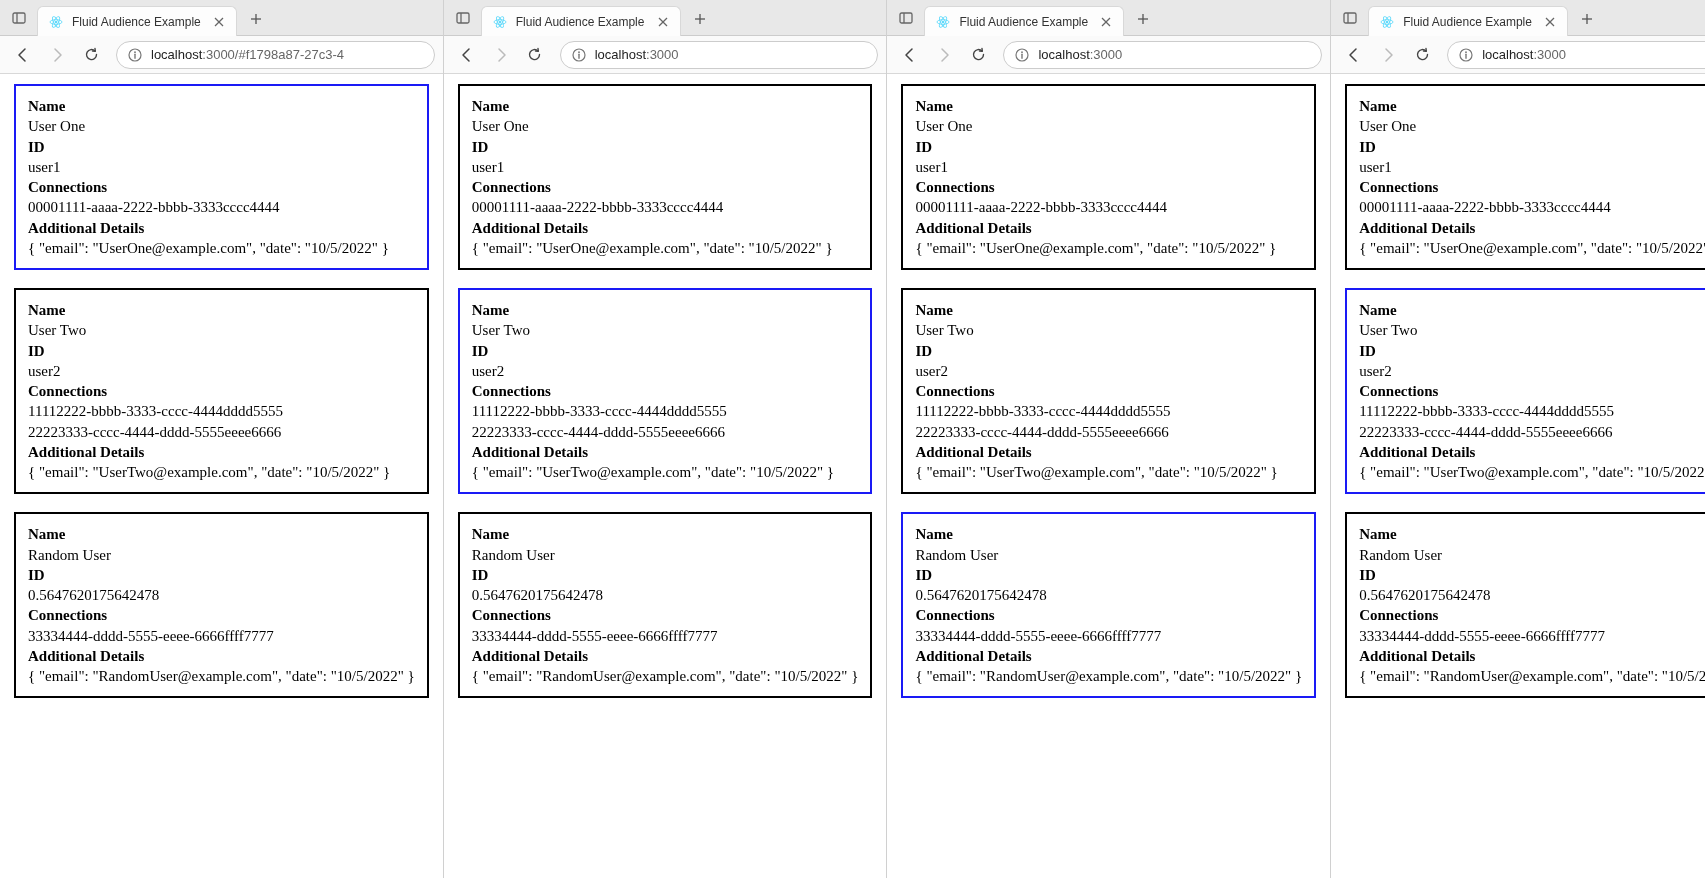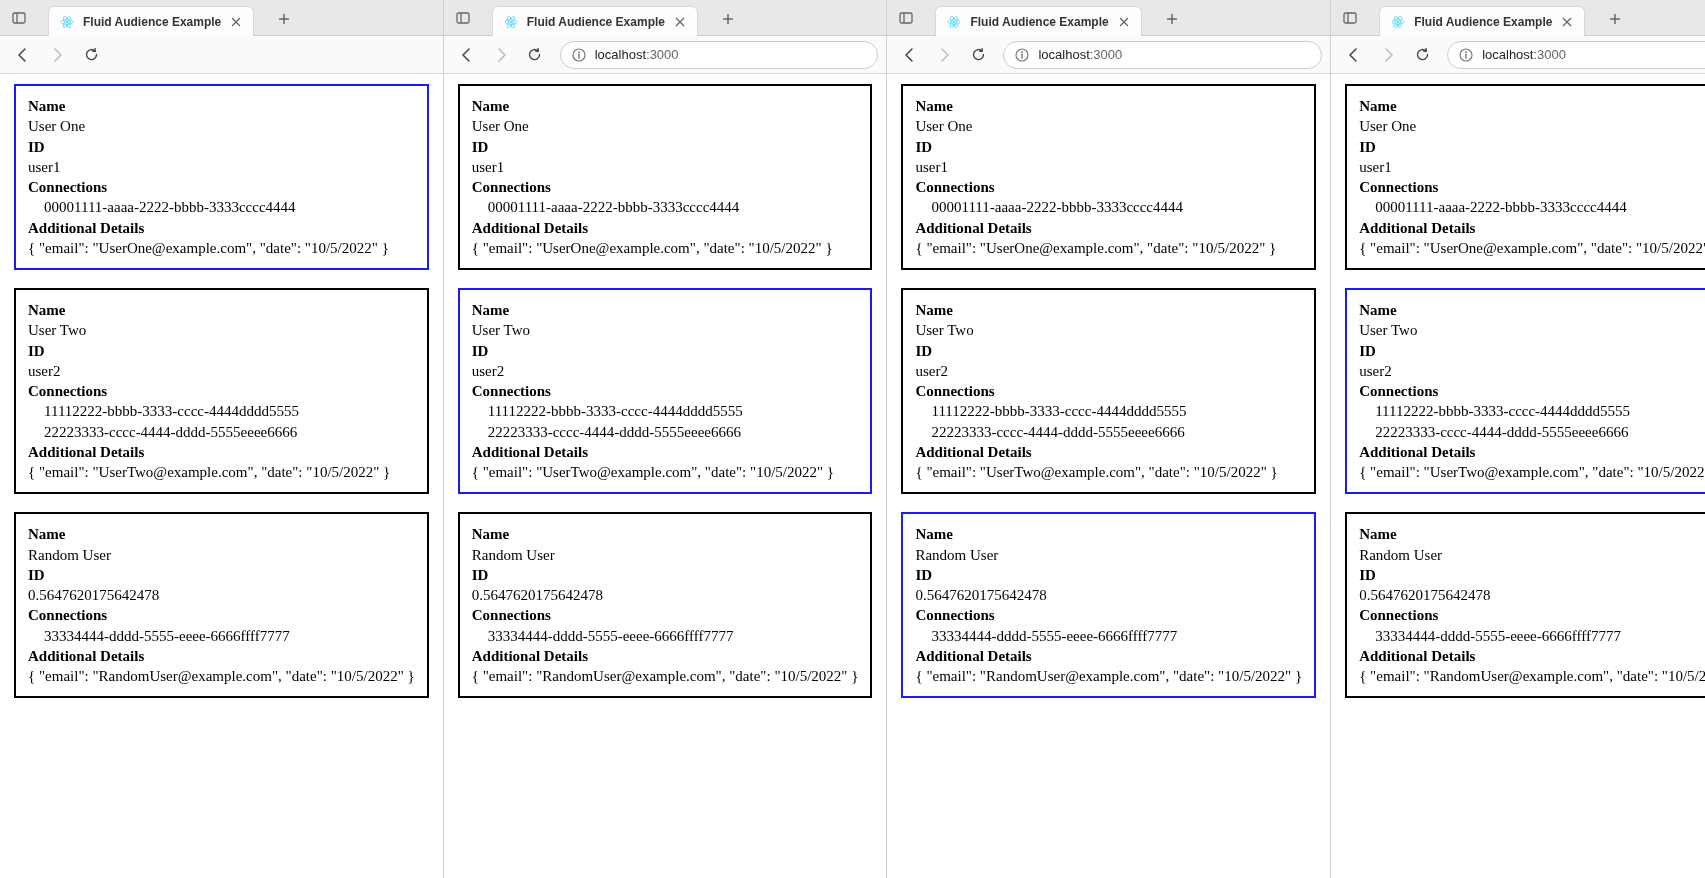--- a/index.html
+++ b/index.html
@@ -25,23 +25,22 @@
     }
     .browser-window:last-child {
       border-right: none;
     }
     .tab-bar {
       background: #e8e8e8;
       height: 36px;
       display: flex;
       align-items: flex-end;
       padding: 0 6px;
-      gap: 16px;
+      gap: 5px;
       border-bottom: 1px solid #ccc;
-      font-weight: bold;
     }
     .tab-spacer-btn {
       width: 26px;
       height: 26px;
       display: flex;
       align-items: center;
       justify-content: center;
       margin-bottom: 4px;
       border-radius: 4px;
     }
@@ -153,21 +152,20 @@
     .field-label {
       font-weight: bold;
     }
     .field-value {
       white-space: nowrap;
       overflow: hidden;
     }
     .conn-line {
       white-space: nowrap;
       overflow: hidden;
-      margin-left: 16px;
     }
     svg {
       display: block;
     }
   </style>
 </head>
 <body>
 
 <div class="browser-window">
     <div class="tab-bar">
@@ -211,20 +209,30 @@
         <svg width="18" height="18" viewBox="0 0 18 18">
           <path d="M7 3 L13 9 L7 15" fill="none" stroke="#bbb" stroke-width="1.5" stroke-linecap="round" stroke-linejoin="round"></path>
         </svg>
       </div>
       <div class="nav-btn">
         <svg width="17" height="17" viewBox="0 0 17 17">
           <path d="M13.5 8.5 A5 5 0 1 1 12 5" fill="none" stroke="#444" stroke-width="1.4" stroke-linecap="round"></path>
           <path d="M12 2.5 L12.3 5.3 L9.5 5" fill="none" stroke="#444" stroke-width="1.4" stroke-linecap="round" stroke-linejoin="round"></path>
         </svg>
       </div>
+      <div class="url-bar">
+        <span>
+          <svg width="16" height="16" viewBox="0 0 16 16">
+            <circle cx="8" cy="8" r="6" fill="none" stroke="#777" stroke-width="1.2"></circle>
+            <circle cx="8" cy="5.2" r="0.9" fill="#777"></circle>
+            <line x1="8" y1="7.2" x2="8" y2="11.2" stroke="#777" stroke-width="1.4" stroke-linecap="round"></line>
+          </svg>
+        </span>
+        <span class="url-text"><span class="url-host">localhost</span><span>:3000/#f1798a87-27c3-4</span></span>
+      </div>
     </div>
     <div class="content-area">
       <div class="user-card selected">
         <div class="field-label">Name</div>
         <div class="field-value">User One</div>
         <div class="field-label">ID</div>
         <div class="field-value">user1</div>
         <div class="field-label">Connections</div>
         <div class="conn-line">00001111-aaaa-2222-bbbb-3333cccc4444</div>
         <div class="field-label">Additional Details</div>

